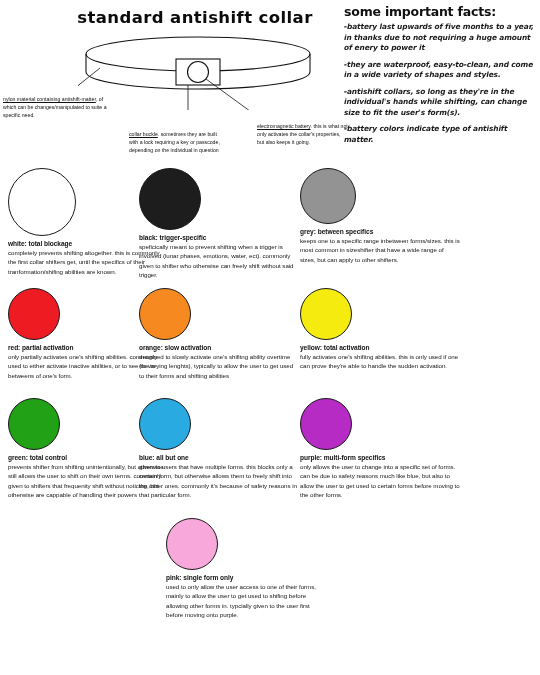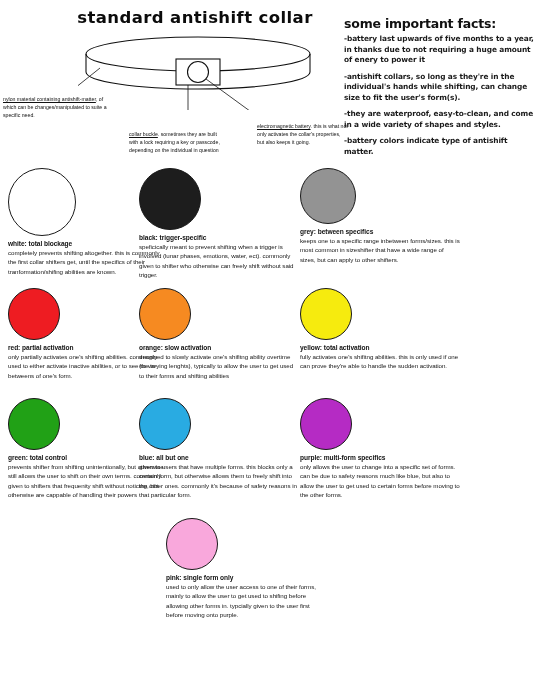--- a/index.html
+++ b/index.html
@@ -32,39 +32,40 @@
     font-weight: bold;
     font-size: 16.5px;
     letter-spacing: 0.4px;
     color: #0b0b0b;
   }
 
   
   #facts {
     position: absolute;
     left: 344px;
-    top: 16px;
+    top: 4px;
     width: 194px;
   }
   #facts .facts-title {
     font-family: "DejaVu Sans", sans-serif;
     font-size: 12.5px;
     font-weight: bold;
     color: #111;
     margin-bottom: 3px;
     letter-spacing: -0.2px;
   }
   #facts .fact {
     font-family: "DejaVu Sans", sans-serif;
     font-size: 7.4px;
     line-height: 1.42;
     font-weight: bold;
     color: #1a1a1a;
     margin-bottom: 6px;
     letter-spacing: -0.1px;
+    font-style: italic;
   }
 
   
   #collar-diagram {
     position: absolute;
     left: 78px;
     top: 30px;
     width: 240px;
     height: 80px;
   }
@@ -121,22 +122,22 @@
 </head>
 <body>
 
 <div class="page">
 
   <div id="title">standard antishift collar</div>
 
   <div id="facts">
     <div class="facts-title">some important facts:</div>
     <div class="fact">-battery last upwards of five months to a year, in thanks due to not requiring a huge amount of enery to power it</div>
+    <div class="fact">-they are waterproof, easy-to-clean, and come in a wide variety of shapes and styles.</div>
     <div class="fact">-antishift collars, so long as they're in the individual's hands while shifting, can change size to fit the user's form(s).</div>
-    <div class="fact">-they are waterproof, easy-to-clean, and come in a wide variety of shapes and styles.</div>
     <div class="fact">-battery colors indicate type of antishift matter.</div>
   </div>
 
   <div id="collar-diagram">
     <svg width="240" height="80" viewBox="0 0 240 80" fill="none" stroke="#111" stroke-width="1.1">
 
       <ellipse cx="120" cy="24" rx="112" ry="17"></ellipse>
 
       <path d="M8 24 L8 42"></path>
       <path d="M232 24 L232 42"></path>

